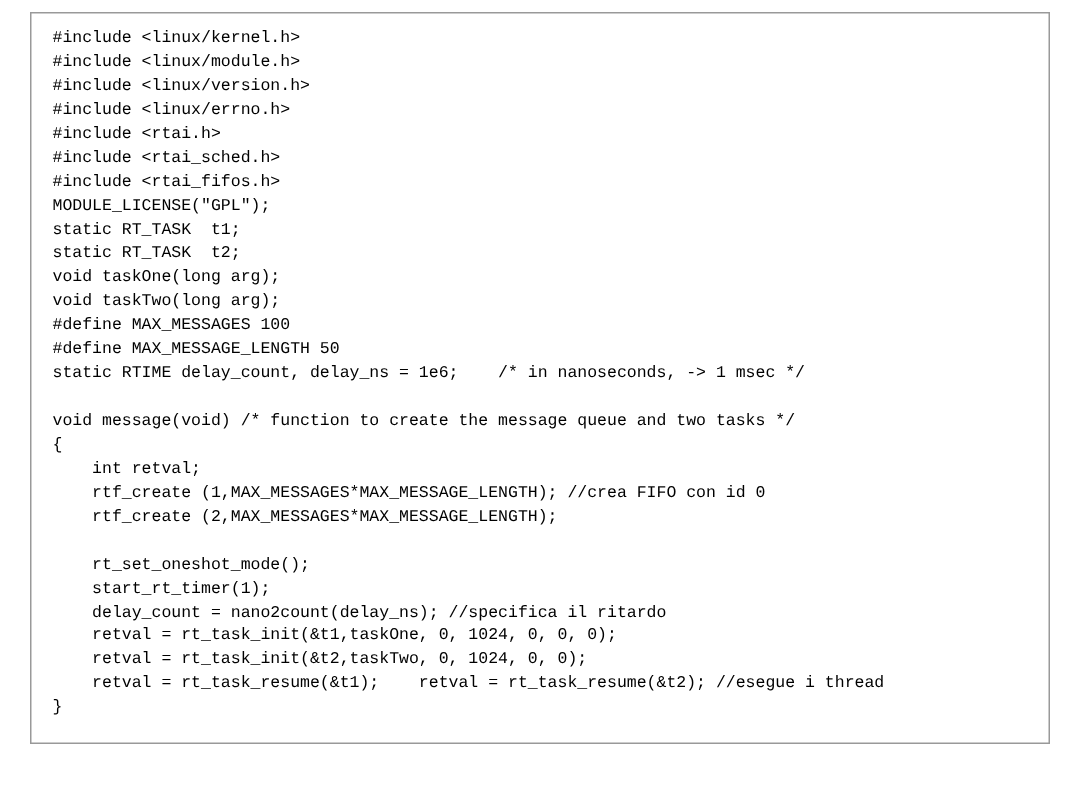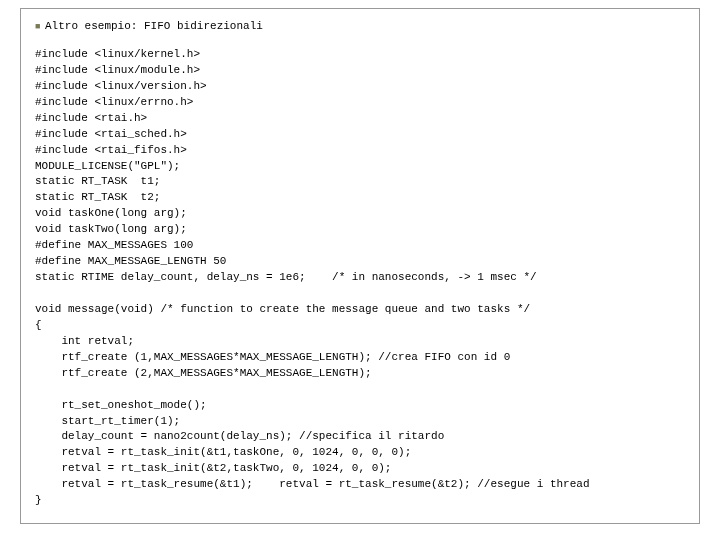--- a/index.html
+++ b/index.html
@@ -32,21 +32,20 @@
     color: #7a7a5a;
     font-size: 9px;
     display: inline-block;
     width: 10px;
   }
 </style>
 </head>
 <body>
 
 <div class="container">
-  <div class="title"><span class="bullet">■</span><span>Altro esempio: FIFO bidirezionali</span></div>
   <div class="codeblock"><span>#include &lt;linux/kernel.h&gt;</span>
 <span>#include &lt;linux/module.h&gt;</span>
 <span>#include &lt;linux/version.h&gt;</span>
 <span>#include &lt;linux/errno.h&gt;</span>
 <span>#include &lt;rtai.h&gt;</span>
 <span>#include &lt;rtai_sched.h&gt;</span>
 <span>#include &lt;rtai_fifos.h&gt;</span>
 <span>MODULE_LICENSE("GPL");</span>
 <span>static RT_TASK  t1;</span>
 <span>static RT_TASK  t2;</span>

